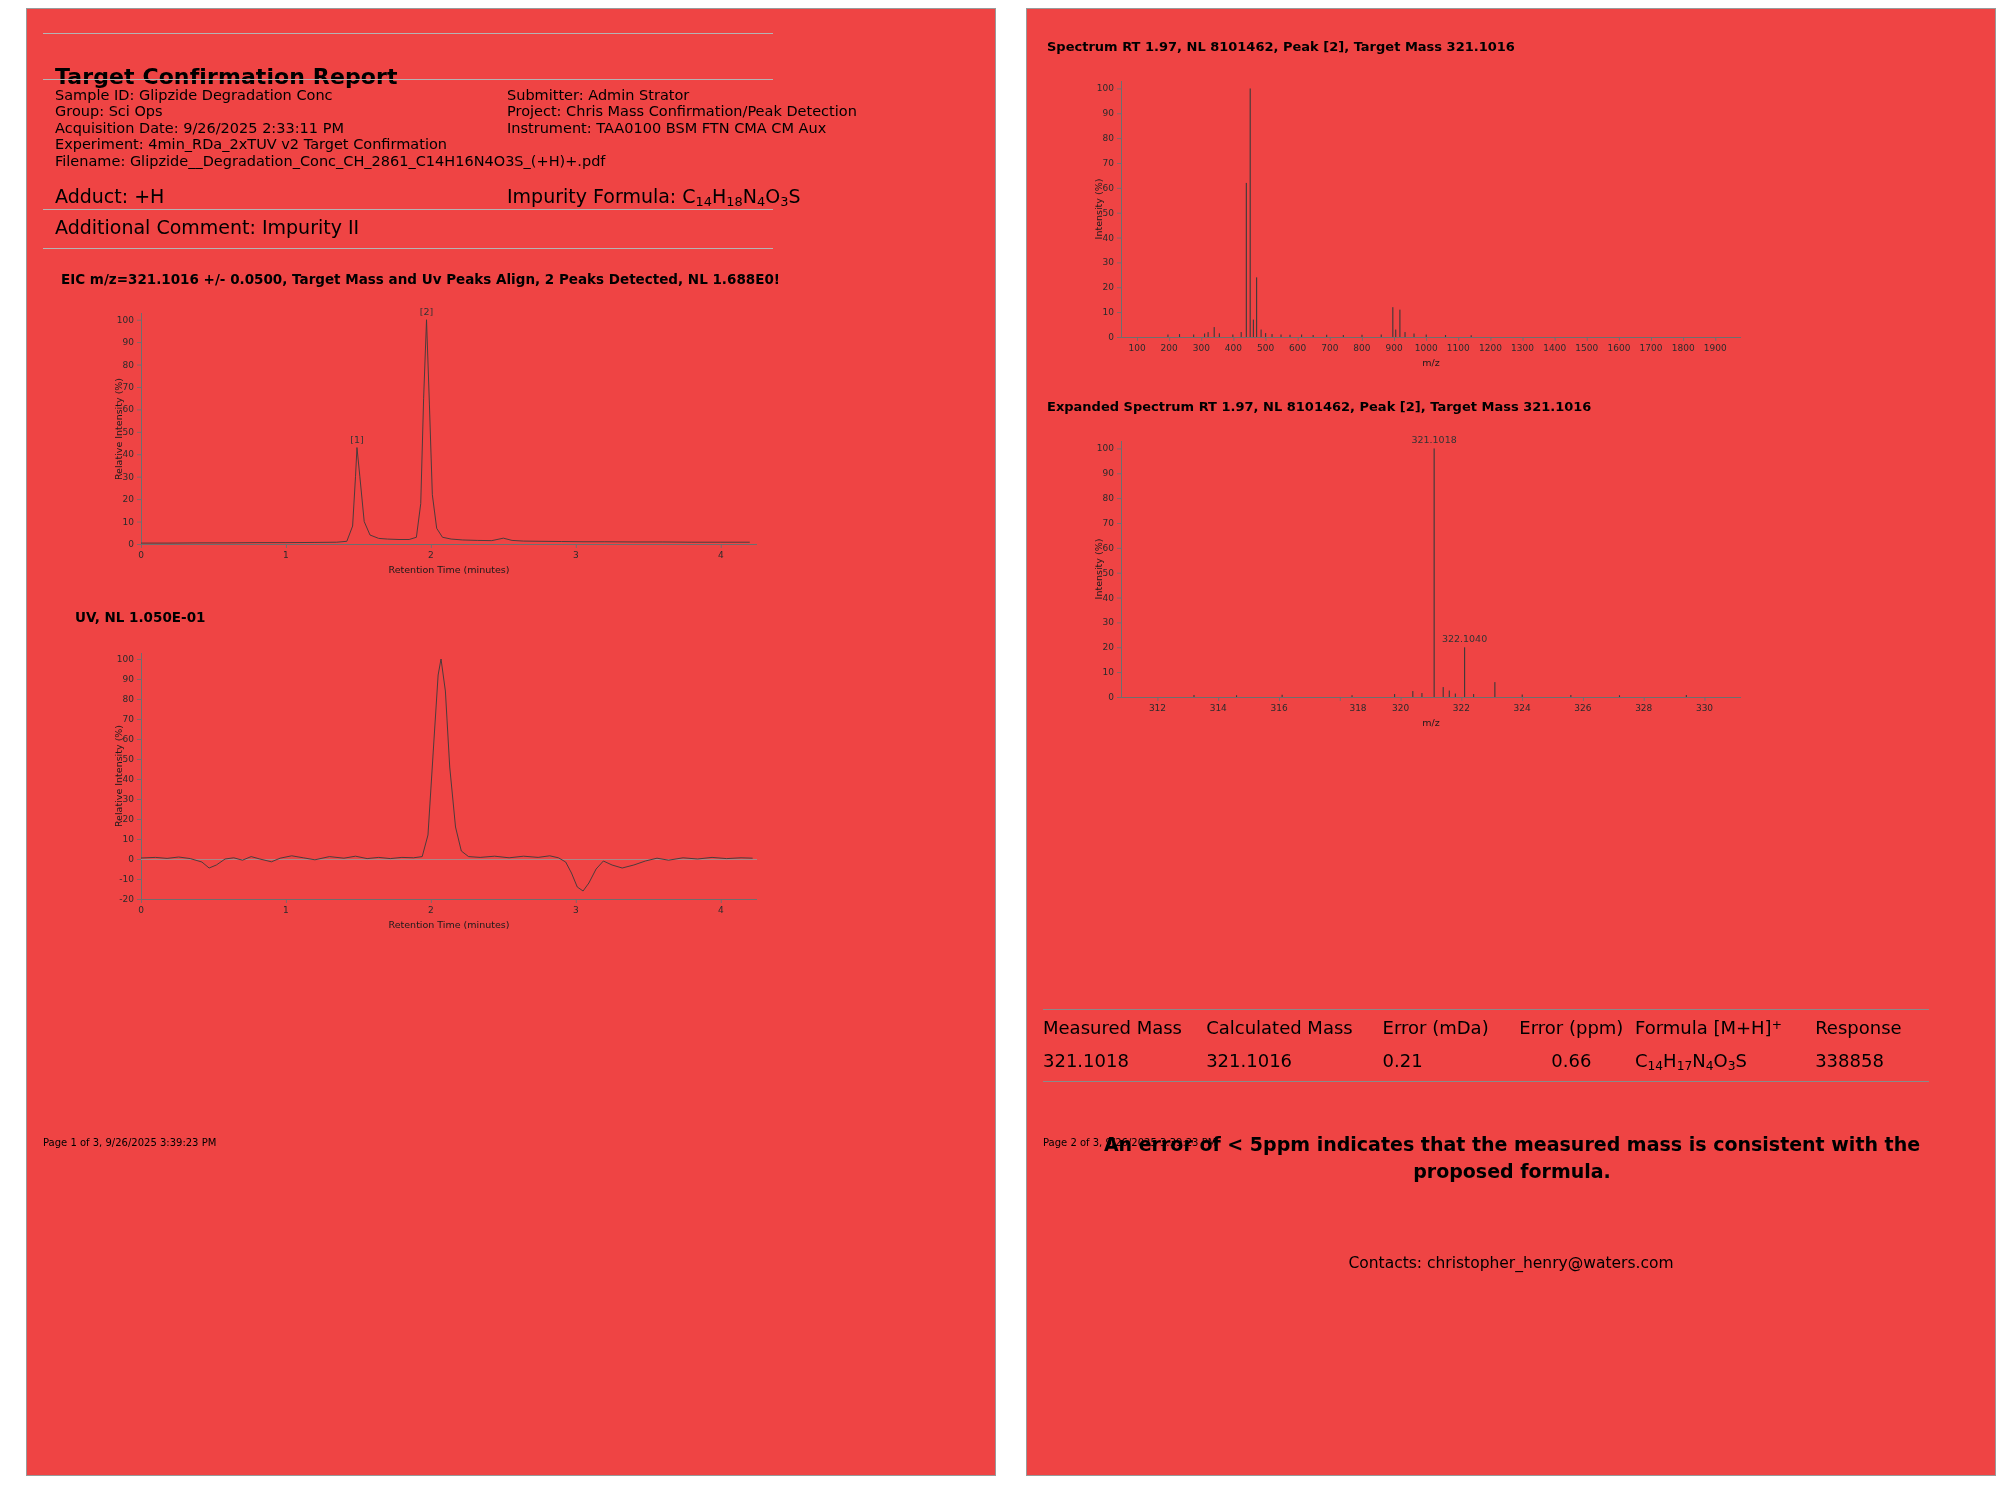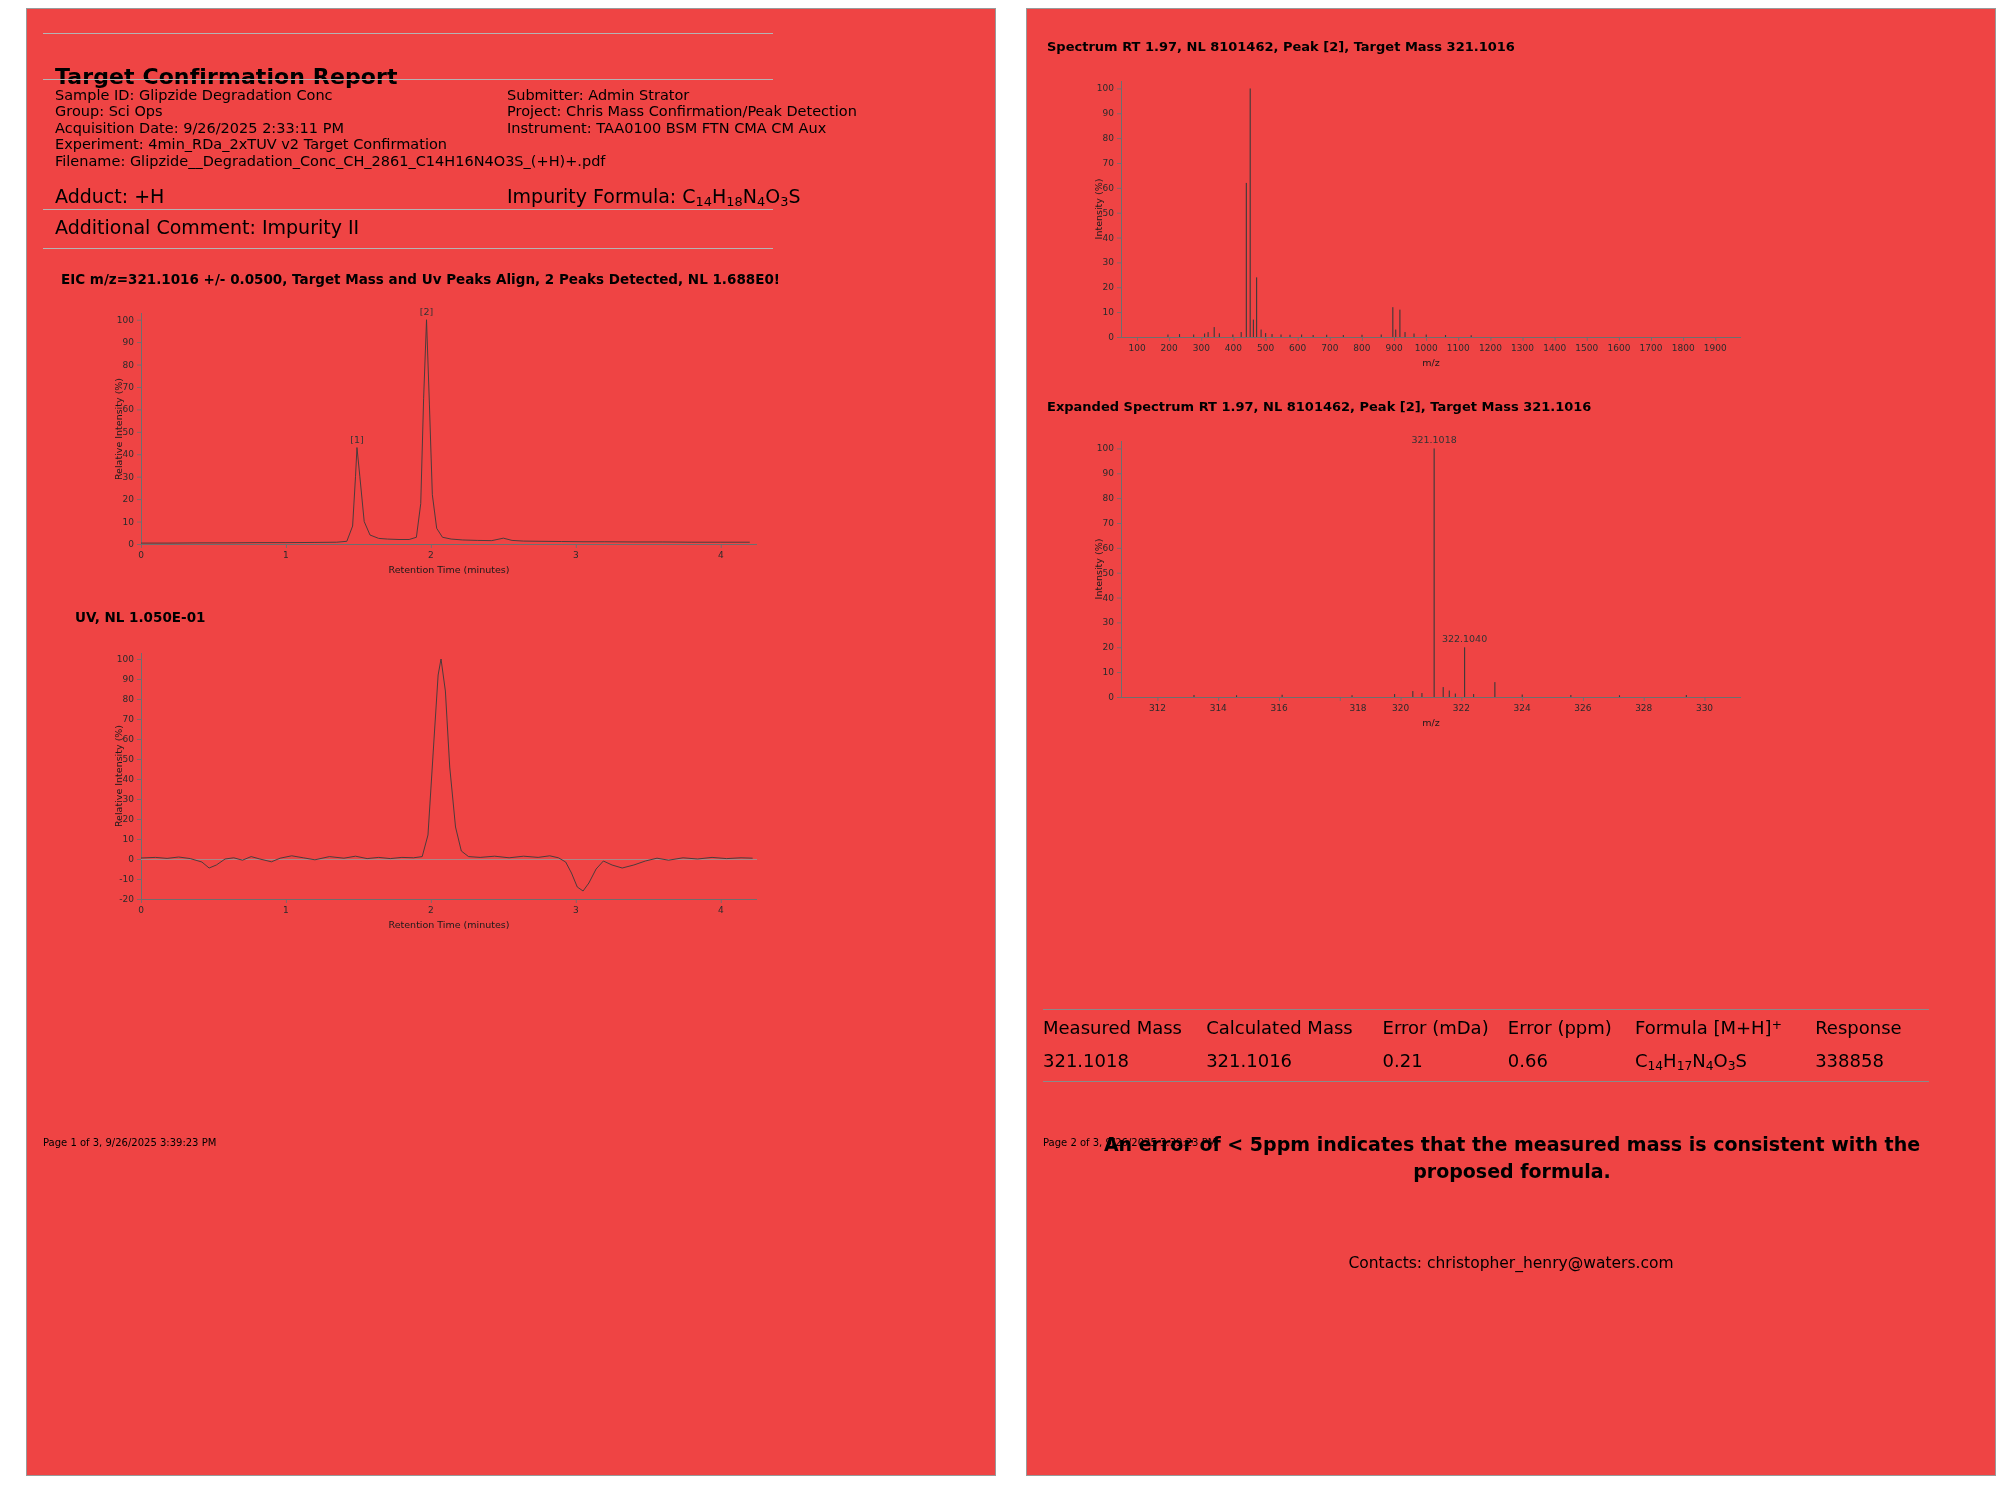--- a/index.html
+++ b/index.html
@@ -115,21 +115,21 @@
   }
   .mtable .trow {
     display: flex;
     align-items: baseline;
   }
   .mtable .trow.head { padding: 7px 0 6px 0; }
   .mtable .trow.body { padding: 6px 0 8px 0; }
   .mtable .c0 { width: 172px; }
   .mtable .c1 { width: 186px; }
   .mtable .c2 { width: 132px; }
-  .mtable .c3 { width: 134px; }
+  .mtable .c3 { width: 134px; text-align: center; }
   .mtable .c4 { width: 190px; }
   .mtable .c5 { width: 120px; }
 
   .statement {
     position: absolute;
     font-size: 19px;
     font-weight: bold;
     text-align: center;
     line-height: 27px;
   }

